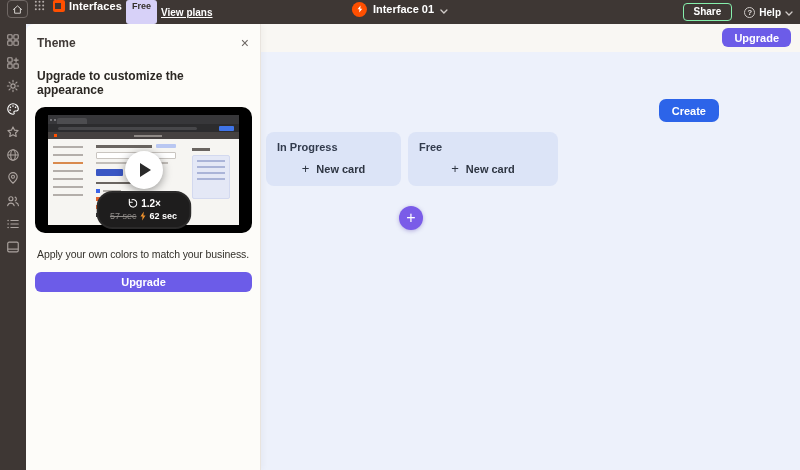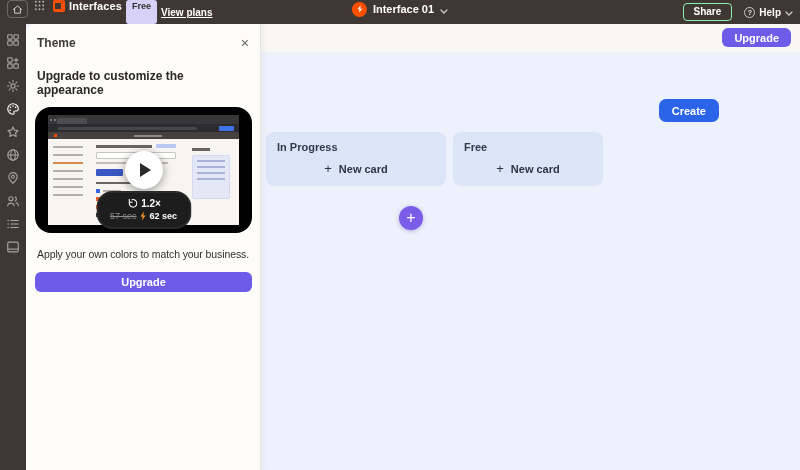--- a/index.html
+++ b/index.html
@@ -40,21 +40,21 @@
   .rail-item.active { color:#ffffff; }
   
   .panel { position:absolute; left:26px; top:24px; bottom:0; width:235px; background:#fdfcf9;
            border-top-left-radius:8px; border-right:1px solid #e9e4de;
            box-shadow:2px 0 6px rgba(0,0,0,.04); z-index:35; padding:12px 9px 0; }
   .panel-head { display:flex; align-items:center; justify-content:space-between; padding:0 2px; }
   .panel-title { font-size:12px; font-weight:700; color:#403a37; }
   .close-x { font-size:14px; line-height:1; color:#6b6561; background:none; border:none; cursor:pointer; }
   .panel-heading { margin-top:19px; font-size:12px; font-weight:700; color:#2c2824; padding:0 2px; }
   .video { margin-top:10px; position:relative; width:217px; height:126px; background:#000;
-           border-radius:16px; overflow:hidden; cursor:pointer; }
+           border-radius:10px; overflow:hidden; cursor:pointer; }
   
   .vm { position:absolute; left:13px; top:8px; width:191px; height:110px; background:#f6f5f2; }
   .vm-chrome { height:9px; background:#37373a; position:relative; }
   .vm-tab { position:absolute; left:9px; top:3px; width:30px; height:6px; background:#4d4d50; border-radius:2px 2px 0 0; }
   .vm-dots { position:absolute; left:2px; top:3.5px; width:2px; height:2px; border-radius:50%; background:#8d8d90;
              box-shadow:4px 0 0 #8d8d90, 8px 0 0 #8d8d90; }
   .vm-addr { height:8px; background:#2c2c2e; position:relative; }
   .vm-url { position:absolute; left:10px; top:2.5px; right:42px; height:3.5px; background:#47474a; border-radius:2px; }
   .vm-go { position:absolute; right:5px; top:2px; width:15px; height:4.5px; background:#3f74e8; border-radius:1px; }
   .vm-appbar { height:7px; background:#454140; position:relative; }
@@ -96,21 +96,21 @@
   .panel-upgrade { margin-top:12px; width:217px; height:20px; background:#6c5ce8; border:none;
                    border-radius:6px; color:#fff; font-size:11px; font-weight:700; cursor:pointer; }
   
   .main-toolbar { position:absolute; left:261px; right:0; top:24px; height:28px; background:#f9f7f3; z-index:10; }
   .main-upgrade { position:absolute; right:9px; top:4px; height:19px; padding:0 12px; background:#6c5ce8;
                   border:none; border-radius:6px; color:#fff; font-size:11px; font-weight:700; cursor:pointer; }
   .canvas { position:absolute; left:261px; right:0; top:52px; bottom:0; background:#edf1fb; z-index:5; }
   .create-btn { position:absolute; right:81px; top:47px; height:23px; padding:0 13px; background:#2c64e9;
                 border:none; border-radius:7px; color:#fff; font-size:11px; font-weight:700; cursor:pointer; }
   .board { position:absolute; left:5px; top:80px; display:flex; gap:7px; }
-  .col-card { width:180px; height:54px; background:#dce4f7; border-radius:8px; padding:9px 11px; }
+  .col-card { width:135px; height:54px; background:#dce4f7; border-radius:8px; padding:9px 11px; }
   .col-card.done { width:150px; }
   .col-title { font-size:11px; font-weight:700; color:#323b4d; }
   .new-card { margin-top:8px; display:flex; align-items:center; justify-content:center; gap:7px;
               font-size:11px; font-weight:600; color:#2e3542; background:none; border:none; width:100%; cursor:pointer; }
   .nc-plus { font-size:13px; font-weight:400; }
   .plus-fab { position:absolute; left:138px; top:154px; width:24px; height:24px; border-radius:50%;
               background:#7a5ce8; color:#fff; display:flex; align-items:center; justify-content:center;
               font-size:16px; line-height:1; border:none; box-shadow:0 1px 4px rgba(70,45,170,.35); cursor:pointer; }
   .built-badge { position:absolute; right:5px; bottom:8px; background:#141210; border-radius:4px;
                  padding:3px 8px 4px; display:flex; align-items:baseline; gap:4px; cursor:pointer; border:none; }

